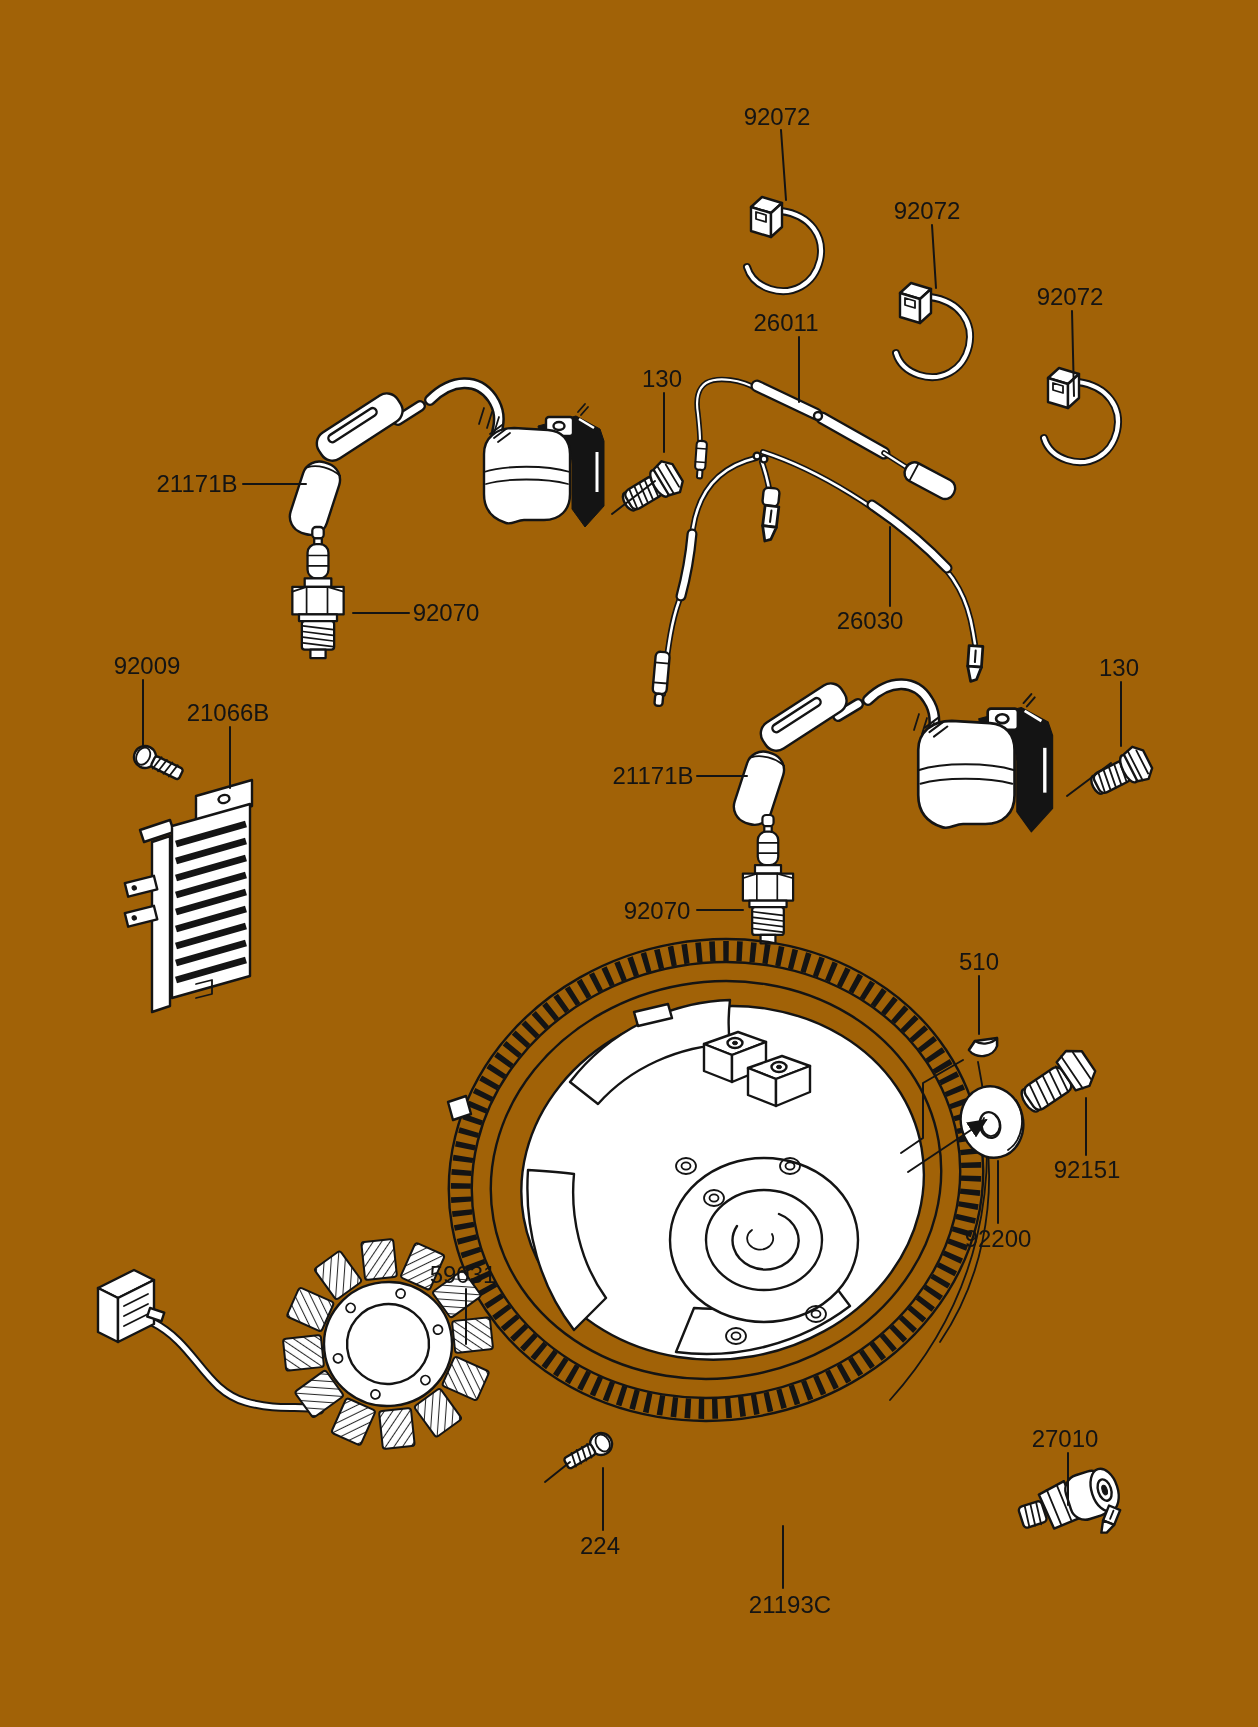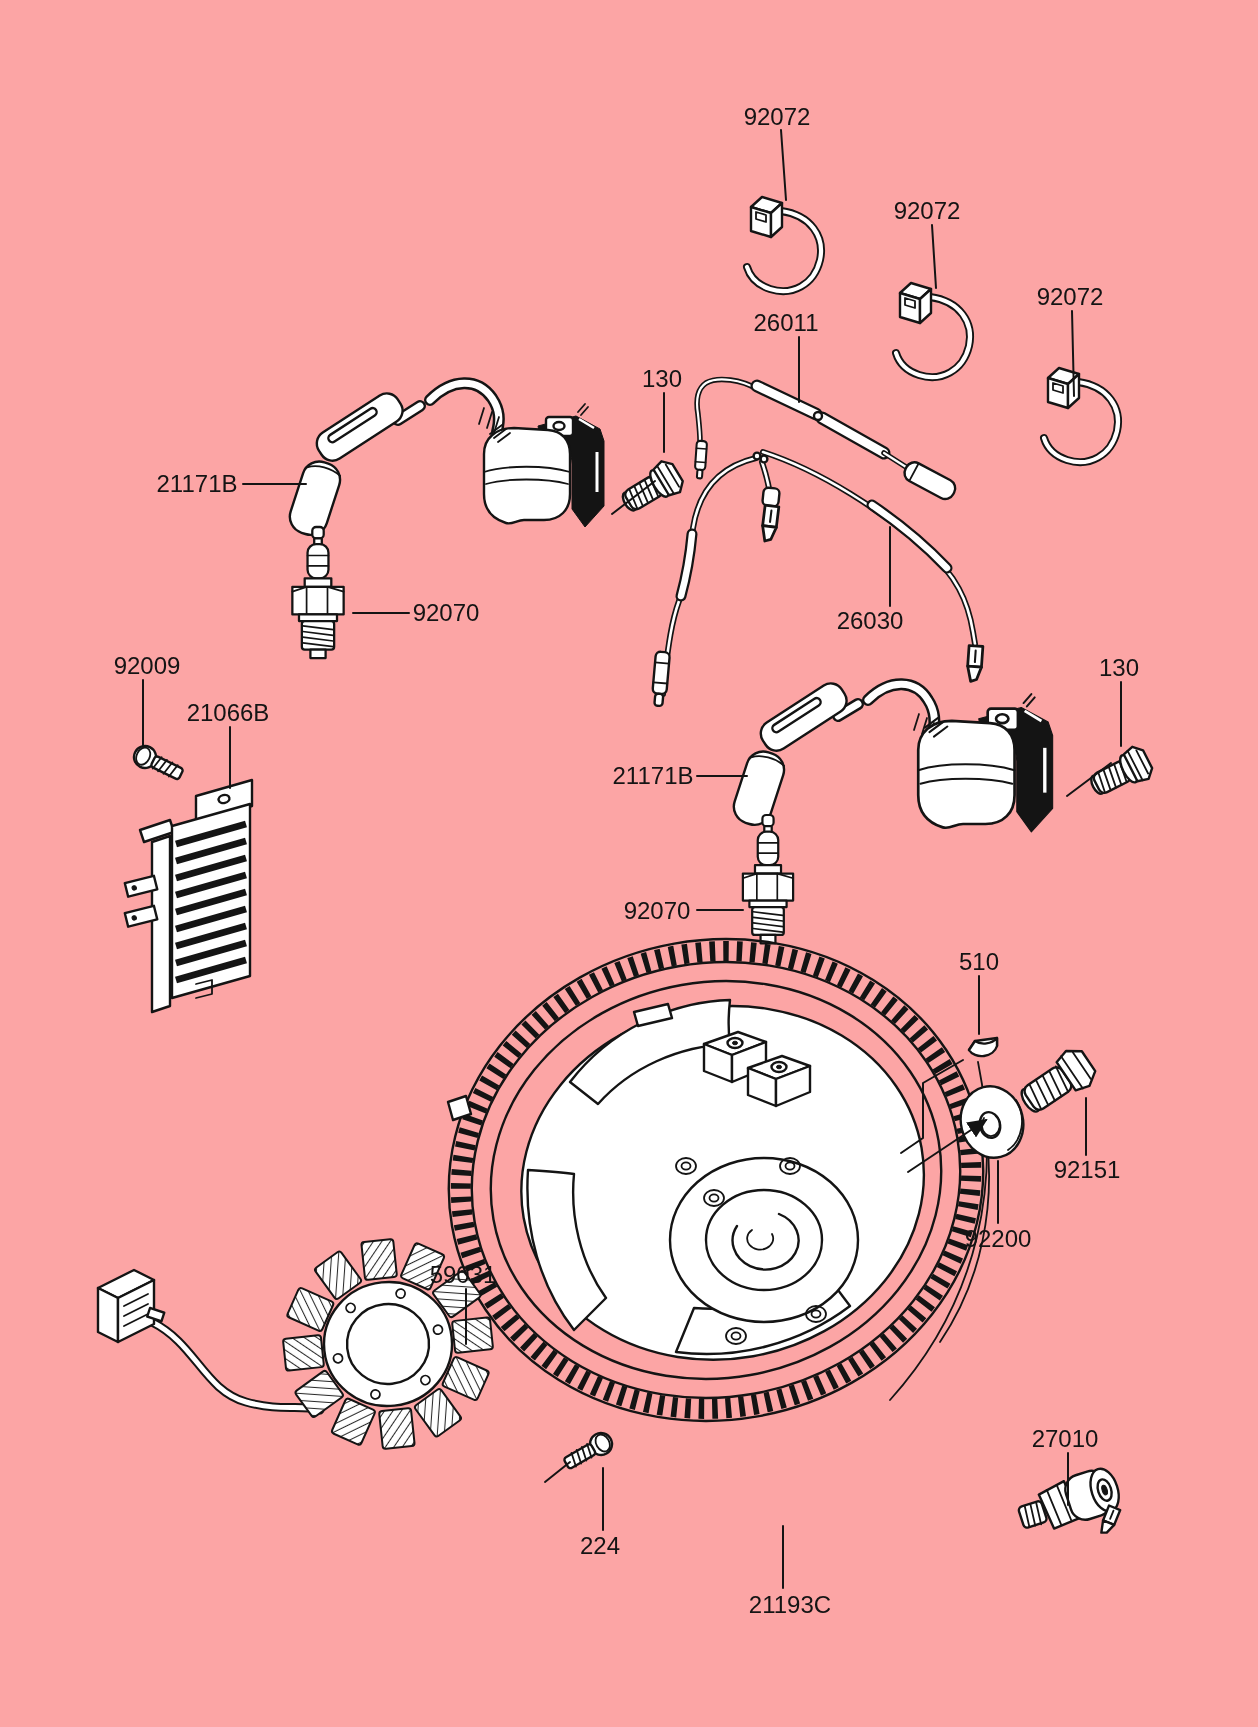--- a/index.html
+++ b/index.html
@@ -1,16 +1,16 @@
 <!DOCTYPE html>
 <html><head>
 <meta charset="utf-8">
 <style>
   html,body{margin:0;padding:0;background:#ffffff;}
-  .stage{position:relative;width:1258px;height:1727px;background:#fca5a5;overflow:hidden;
+  .stage{position:relative;width:1258px;height:1727px;background:#a16207;overflow:hidden;
          font-family:"Liberation Sans",sans-serif;}
   svg{display:block}
   .ln{fill:none;stroke:#141414;stroke-width:2.4;stroke-linecap:round;stroke-linejoin:round;}
   .fw{fill:#ffffff;stroke:#141414;stroke-width:2.4;stroke-linejoin:round;}
   .fb{fill:#141414;stroke:#141414;stroke-width:1;stroke-linejoin:round;}
   .thin{stroke-width:1.8;}
   .wo{fill:none;stroke:#141414;stroke-linecap:round;}   
   .wi{fill:none;stroke:#ffffff;stroke-linecap:round;}   
   .plabel{font-family:"Liberation Sans",sans-serif;font-size:24px;fill:#141414;text-anchor:middle;}
   .leader{fill:none;stroke:#141414;stroke-width:2;stroke-linecap:round;stroke-linejoin:round;}

